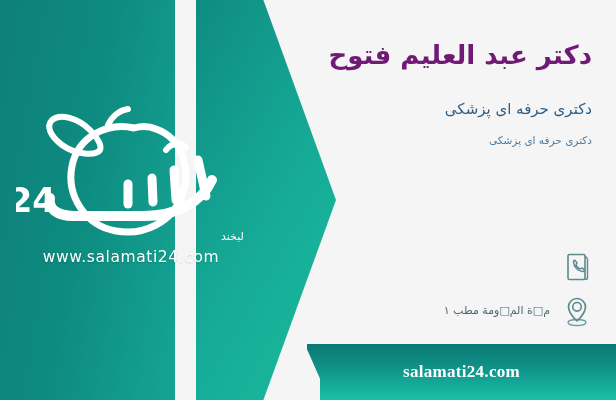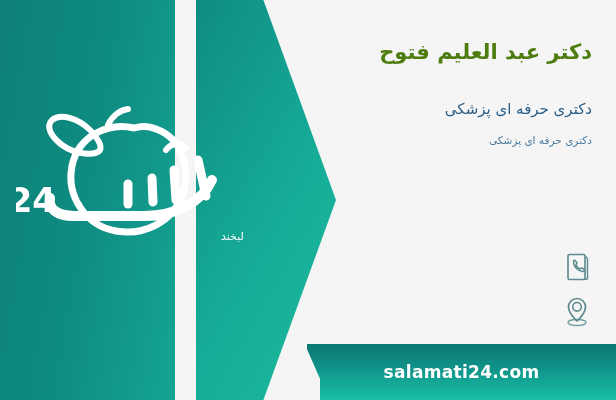--- a/index.html
+++ b/index.html
@@ -86,22 +86,22 @@
     text-shadow: 0 1px 2px rgba(0,0,0,0.18);
     direction: ltr;
   }
 
   
   .doctor-name {
     position: absolute;
     right: 24px;
     top: 38px;
     width: 420px;
-    color: #4d7c0f;
-    font-size: 21px;
+    color: #701a75;
+    font-size: 26px;
     font-weight: bold;
     line-height: 1.35;
     letter-spacing: 0px;
   }
   .specialty-main {
     position: absolute;
     right: 24px;
     top: 98px;
     width: 420px;
     text-align: right;
@@ -165,20 +165,21 @@
     display: flex;
     align-items: center;
     justify-content: center;
   }
   .banner-text {
     color: #ffffff;
     font-size: 17px;
     font-weight: bold;
     letter-spacing: 0.3px;
     direction: ltr;
+    font-family: Liberation Serif, serif;
   }
   
   .banner-notch {
     position: absolute;
     left: 286px;
     bottom: 0;
     width: 34px;
     height: 56px;
     background: #f5f5f5;
     clip-path: polygon(0% 0%, 55% 0%, 100% 62%, 100% 100%, 0% 100%);
@@ -212,20 +213,21 @@
       <path d="M158 70 L160 100" stroke="#ffffff" stroke-width="9" fill="none" stroke-linecap="round"></path>
       <path d="M136 78 L137 102" stroke="#ffffff" stroke-width="9" fill="none" stroke-linecap="round"></path>
       <path d="M112 84 L112 104" stroke="#ffffff" stroke-width="9" fill="none" stroke-linecap="round"></path>
       <path d="M150 50 C156 42 166 42 170 48" stroke="#ffffff" stroke-width="6" fill="none" stroke-linecap="round"></path>
 
       <text x="40" y="112" font-family="DejaVu Sans, sans-serif" font-size="34" font-weight="bold" fill="#ffffff">24</text>
 
       <text x="205" y="140" font-family="DejaVu Sans, sans-serif" font-size="11" fill="#ffffff" text-anchor="end" direction="rtl">براحتی یک لبخند</text>
     </svg>
 
+    <div class="logo-url">www.salamati24.com</div>
   </div>
 
   <div class="doctor-name">دكتر عبد العليم فتوح</div>
 
   <div class="specialty-main">دکتری حرفه ای پزشکی</div>
 
   <div class="specialty-sub">دکتری حرفه ای پزشکی</div>
 
   <div class="contact-block">
 
@@ -248,20 +250,21 @@
 
     <div class="contact-row">
       <span class="contact-icon">
         <svg width="28" height="32" viewBox="0 0 28 32" fill="none">
           <ellipse cx="14" cy="27.5" rx="9" ry="3" stroke="#6f9ea2" stroke-width="1.3" fill="none"></ellipse>
           <path d="M14 3.5 C9.3 3.5 5.5 7.3 5.5 12 C5.5 18 14 26 14 26
                    C14 26 22.5 18 22.5 12 C22.5 7.3 18.7 3.5 14 3.5 Z" stroke="#5c8a8e" stroke-width="1.7" fill="none" stroke-linejoin="round"></path>
           <circle cx="14" cy="11.8" r="4.3" stroke="#5c8a8e" stroke-width="1.6" fill="none"></circle>
         </svg>
       </span>
+      <span class="contact-text">م□ة الم□ومة مطب ۱</span>
     </div>
 
   </div>
 
   <div class="banner">
     <span class="banner-text">salamati24.com</span>
   </div>
   <div class="banner-notch"></div>
 
 </div>

